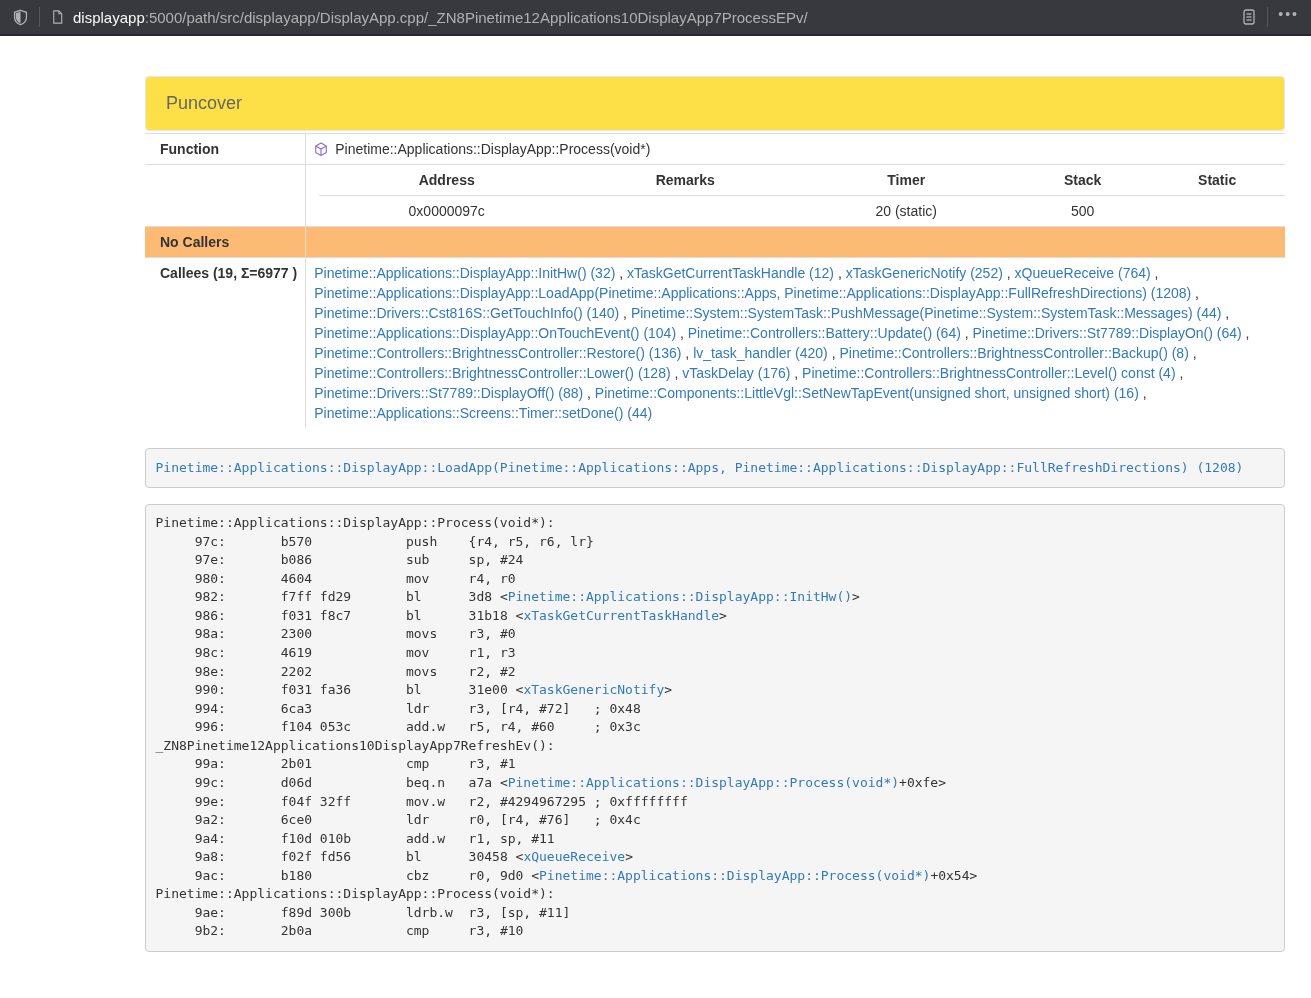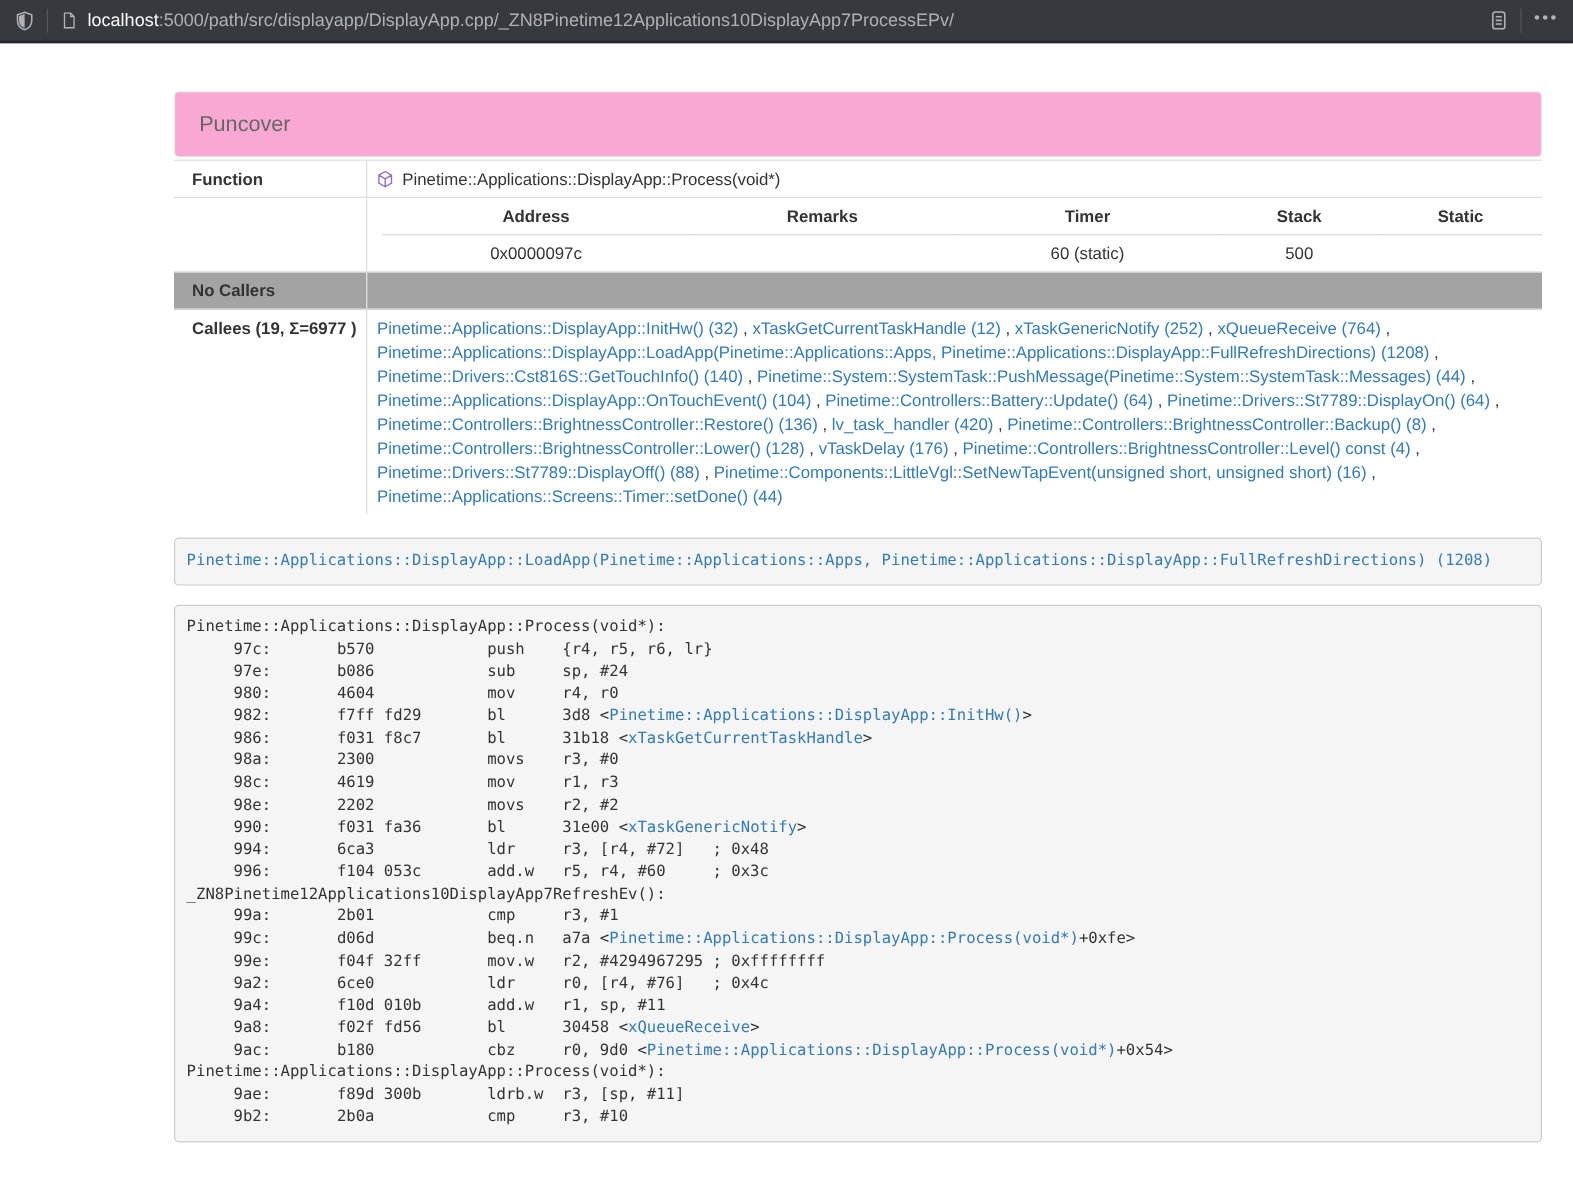--- a/index.html
+++ b/index.html
@@ -22,37 +22,37 @@
     margin-left:8px; flex:1 1 auto;
   }
   .url-host { color:#f9f9fa; }
   .tb-right { display:flex; align-items:center; margin-left:auto; flex:0 0 auto; }
   .dots { color:#b1b1b3; font-size:14px; letter-spacing:2px; line-height:1; padding-bottom:6px; }
 
   
   .container { width:1140px; margin-left:145px; }
 
   .navbar {
-    margin-top:40px; height:55px; background:#f9a8d4;
+    margin-top:40px; height:55px; background:#fde047;
     border:1px solid #e7e7e7; border-radius:4px;
     display:flex; align-items:center; padding-left:20px;
   }
   .brand { font-size:18px; color:#666; }
 
   .breadcrumb { margin-top:48px; font-size:14px; line-height:20px; }
   .breadcrumb .sep { color:#ccc; }
   .breadcrumb .line-no { color:#333; }
 
   table.fn-table { width:1140px; border-collapse:collapse; margin-top:2px; font-size:14px; line-height:20px; }
   table.fn-table th, table.fn-table td { border-top:1px solid #ddd; padding:5px 8px; text-align:left; vertical-align:top; }
   table.fn-table > tbody > tr > th {
     width:145px; font-weight:bold; color:#333; padding-left:15px;
     border-right:1px solid #ddd; white-space:nowrap;
   }
-  tr.row-gray > th, tr.row-gray > td { background:#a3a3a3; }
+  tr.row-gray > th, tr.row-gray > td { background:#fdba74; }
   td.inner-wrap { padding:0 0 0 13px !important; }
 
   table.inner-table { width:100%; border-collapse:collapse; font-size:14px; line-height:20px; }
   table.inner-table th, table.inner-table td { padding:5px 8px; text-align:center; border-top:0; }
   table.inner-table thead th { font-weight:bold; border-bottom:1px solid #ddd; }
 
   .fn-name-cell { display:flex; align-items:center; gap:7px; }
   .callees { max-width:972px; }
   .callees .sep { color:#333; }
 
@@ -77,21 +77,21 @@
       <path d="M8 2.6 L3.6 4.1 V7.6 C3.6 10.6 5.6 12.7 8 13.5 Z" fill="#b1b1b3"></path>
     </svg>
   </span>
   <span class="tb-sep"></span>
   <span class="tb-icon">
     <svg width="15" height="16" viewBox="0 0 16 16">
       <path d="M4 1.5 h5.5 L12.5 4.5 V14.5 H4 Z" fill="none" stroke="#b1b1b3" stroke-width="1.2"></path>
       <path d="M9.5 1.5 V4.5 H12.5" fill="none" stroke="#b1b1b3" stroke-width="1.2"></path>
     </svg>
   </span>
-  <span class="url-text"><span class="url-host">localhost</span><span>:5000/path/src/displayapp/DisplayApp.cpp/_ZN8Pinetime12Applications10DisplayApp7ProcessEPv/</span></span>
+  <span class="url-text"><span class="url-host">displayapp</span><span>:5000/path/src/displayapp/DisplayApp.cpp/_ZN8Pinetime12Applications10DisplayApp7ProcessEPv/</span></span>
   <span class="tb-right">
     <span class="tb-icon">
       <svg width="16" height="18" viewBox="0 0 16 18">
         <rect x="3" y="2" width="10" height="14" rx="2" fill="none" stroke="#b1b1b3" stroke-width="1.3"></rect>
         <line x1="5.5" y1="6" x2="10.5" y2="6" stroke="#b1b1b3" stroke-width="1.3"></line>
         <line x1="5.5" y1="9" x2="10.5" y2="9" stroke="#b1b1b3" stroke-width="1.3"></line>
         <line x1="5.5" y1="12" x2="10.5" y2="12" stroke="#b1b1b3" stroke-width="1.3"></line>
       </svg>
     </span>
     <span class="tb-sep"></span>
@@ -138,21 +138,21 @@
                 <th>Remarks</th>
                 <th>Timer</th>
                 <th>Stack</th>
                 <th>Static</th>
               </tr>
             </thead>
             <tbody>
               <tr>
                 <td>0x0000097c</td>
                 <td></td>
-                <td>60 (static)</td>
+                <td>20 (static)</td>
                 <td>500</td>
                 <td></td>
               </tr>
             </tbody>
           </table>
         </td>
       </tr>
       <tr class="row-gray">
         <th>No Callers</th>
         <td></td>

